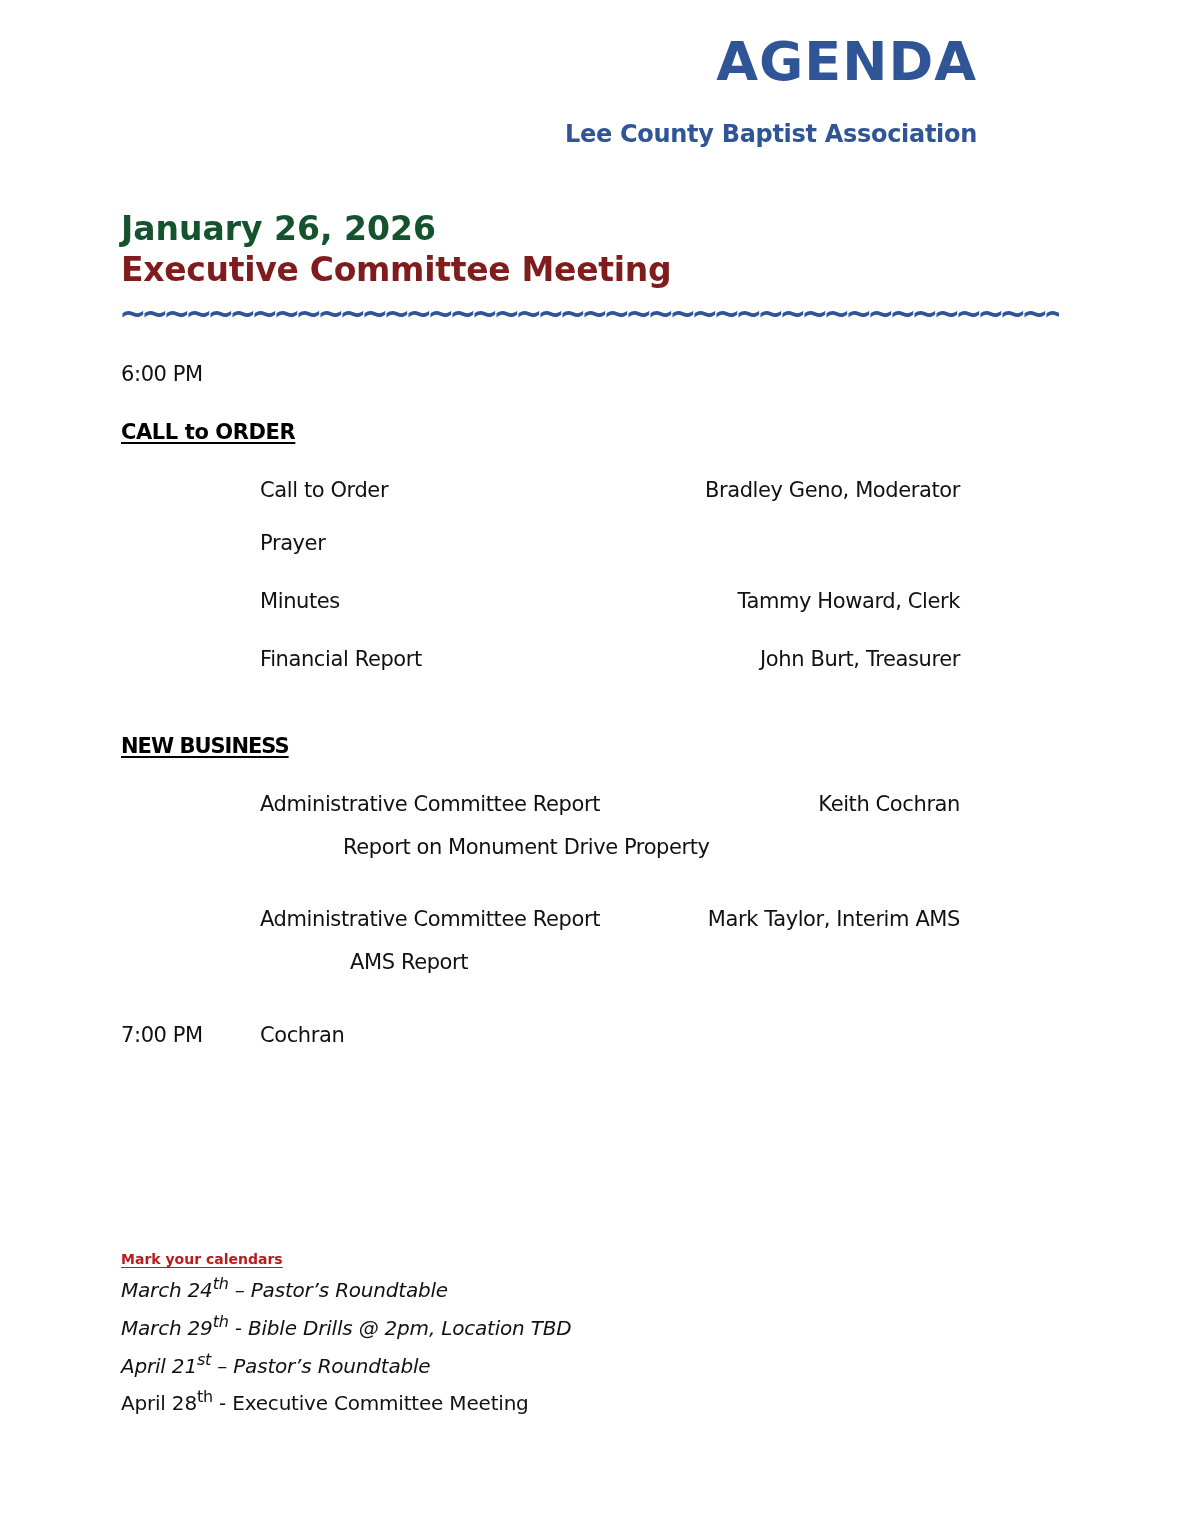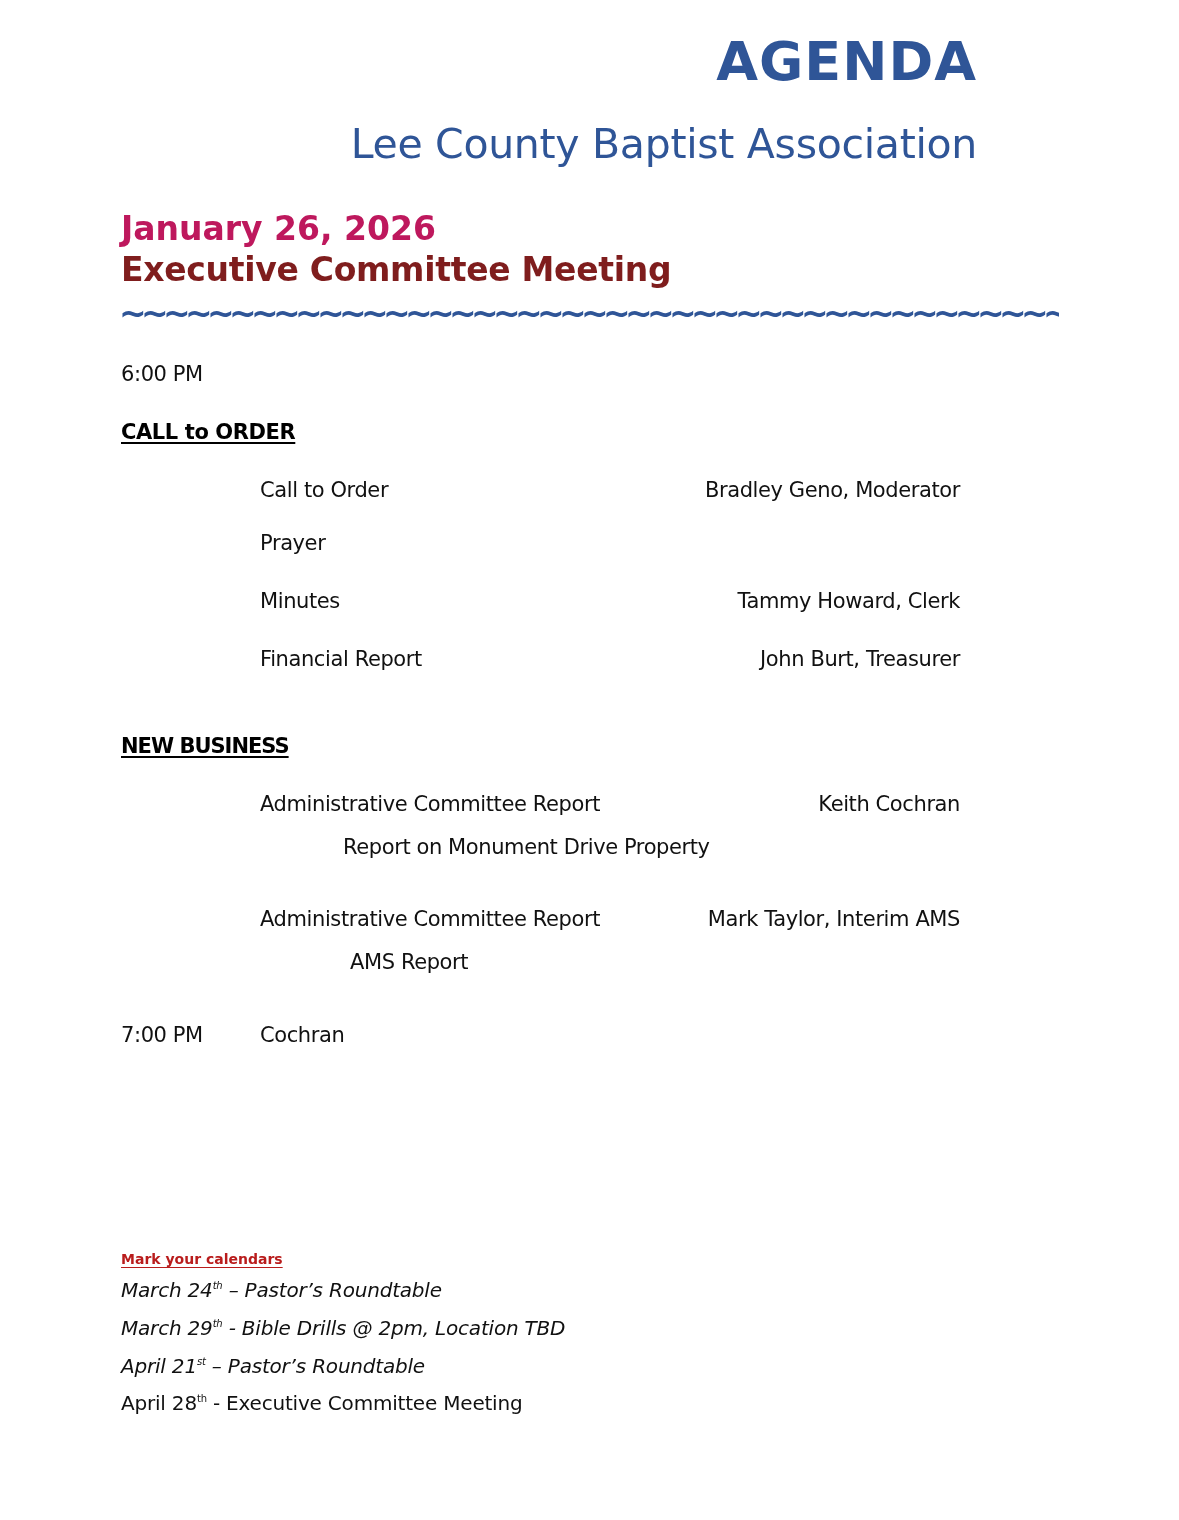--- a/index.html
+++ b/index.html
@@ -29,32 +29,32 @@
       top: 30px;
       font-size: 54px;
       font-weight: bold;
       color: #2f5597;
       letter-spacing: 1px;
       line-height: 1.2;
     }
     .org {
       right: 105px;
       top: 120px;
-      font-size: 41px;
-      font-weight: normal;
+      font-size: 24px;
+      font-weight: bold;
       color: #2f5597;
       line-height: 1.2;
       letter-spacing: -0.3px;
     }
     .date {
       left: 121px;
       top: 209px;
       font-size: 33px;
       font-weight: bold;
-      color: #be185d;
+      color: #14532d;
       line-height: 1.2;
     }
     .meeting {
       left: 121px;
       top: 250px;
       font-size: 33px;
       font-weight: bold;
       color: #7f1d1d;
       line-height: 1.2;
       letter-spacing: -0.3px;
@@ -98,21 +98,21 @@
       color: #b91c1c;
     }
     .cal-item {
       font-size: 20px;
       line-height: 1.2;
       color: #111111;
       letter-spacing: -0.2px;
     }
     .cal-item.italic { font-style: italic; }
     .cal-item sup {
-      font-size: 10px;
+      font-size: 16px;
       vertical-align: 0;
       position: relative;
       top: -8px;
     }
   </style>
 </head>
 <body>
 
 <div class="page">
 

